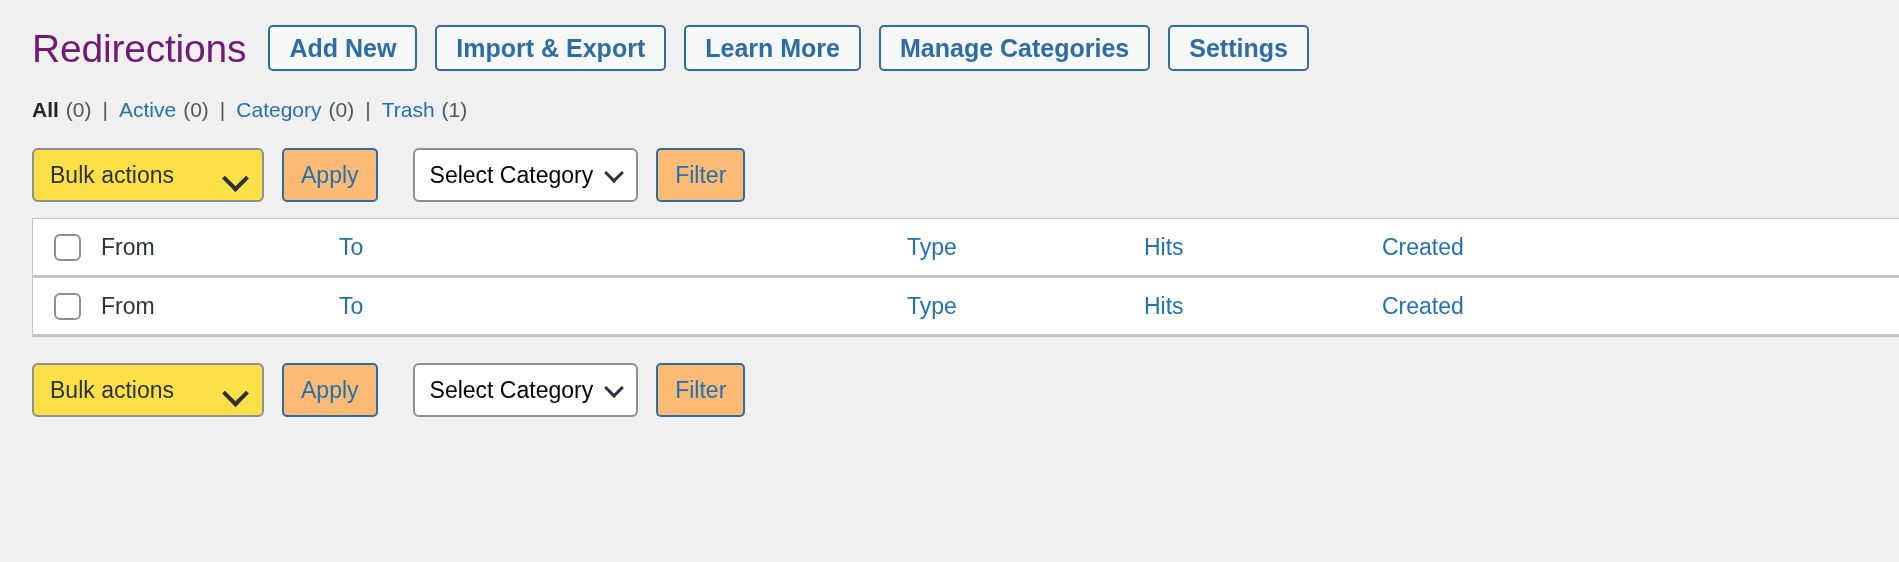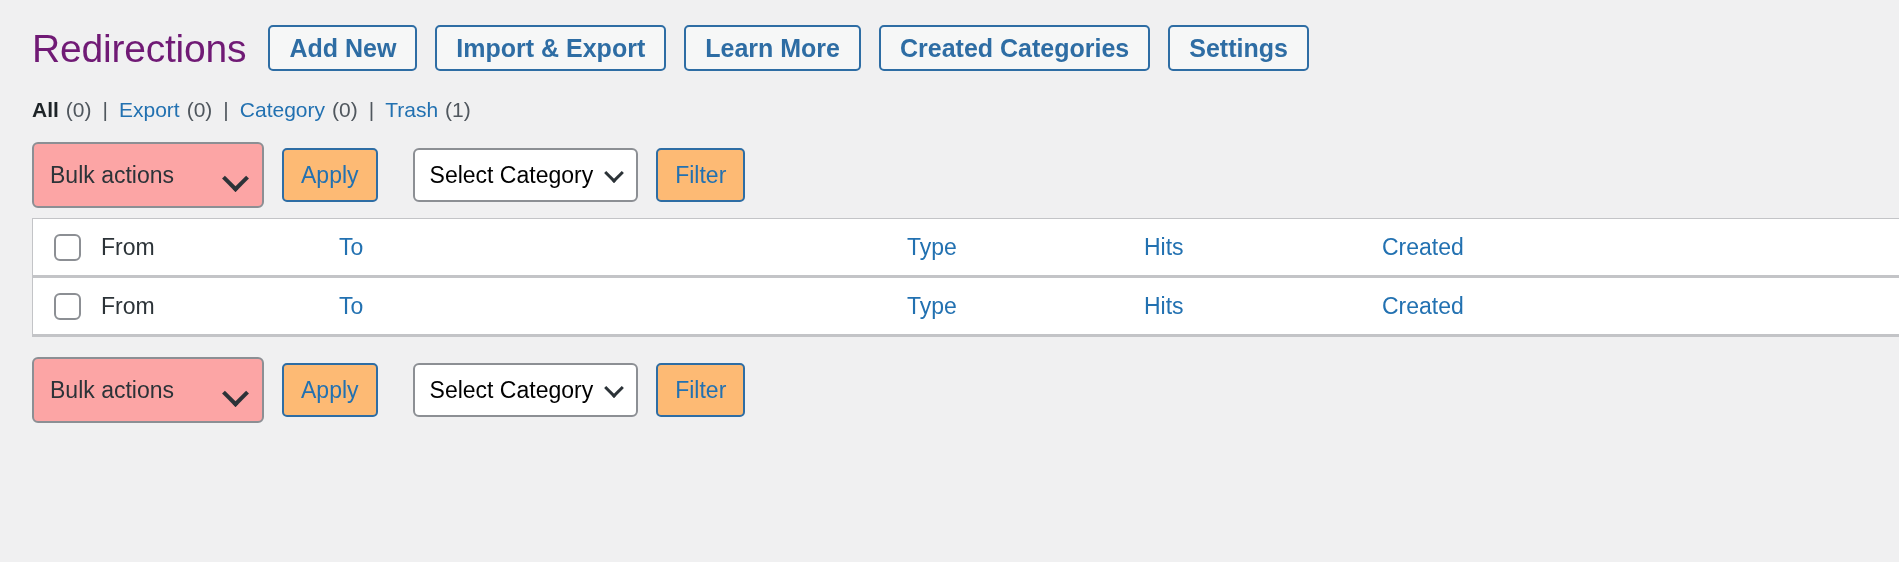--- a/index.html
+++ b/index.html
@@ -99,25 +99,25 @@
     margin-top: 16px;
   }
   .tablenav.bottom {
     margin-top: 26px;
   }
   .bulk-select {
     position: relative;
     display: inline-flex;
     align-items: center;
     width: 232px;
-    height: 66px;
+    height: 54px;
     padding: 6px 16px;
     border: 2px solid #8c8f94;
     border-radius: 6px;
-    background: #fca5a5;
+    background: #fde047;
     color: #2c3338;
     font-size: 23px;
     font-family: "Liberation Sans", sans-serif;
     box-sizing: border-box;
     cursor: pointer;
   }
   .bulk-select .chevron {
     position: absolute;
     right: 17px;
     top: 50%;
@@ -232,33 +232,33 @@
 <body>
 
 <div class="page">
 
   <div class="page-header">
     <h1 class="page-title">Redirections</h1>
 
     <span class="page-action-button">Add New</span>
     <span class="page-action-button">Import &amp; Export</span>
     <span class="page-action-button">Learn More</span>
-    <span class="page-action-button">Created Categories</span>
+    <span class="page-action-button">Manage Categories</span>
     <span class="page-action-button">Settings</span>
   </div>
 
   <div class="filter-links">
     <span class="filter-link-item is-current">
       <span class="filter-link-label">All</span>
       <span class="filter-link-count">(0)</span>
     </span>
     <span class="filter-sep">|</span>
 
     <span class="filter-link-item">
-      <span class="filter-link-label">Export</span>
+      <span class="filter-link-label">Active</span>
       <span class="filter-link-count">(0)</span>
     </span>
     <span class="filter-sep">|</span>
 
     <span class="filter-link-item">
       <span class="filter-link-label">Category</span>
       <span class="filter-link-count">(0)</span>
     </span>
     <span class="filter-sep">|</span>
 

